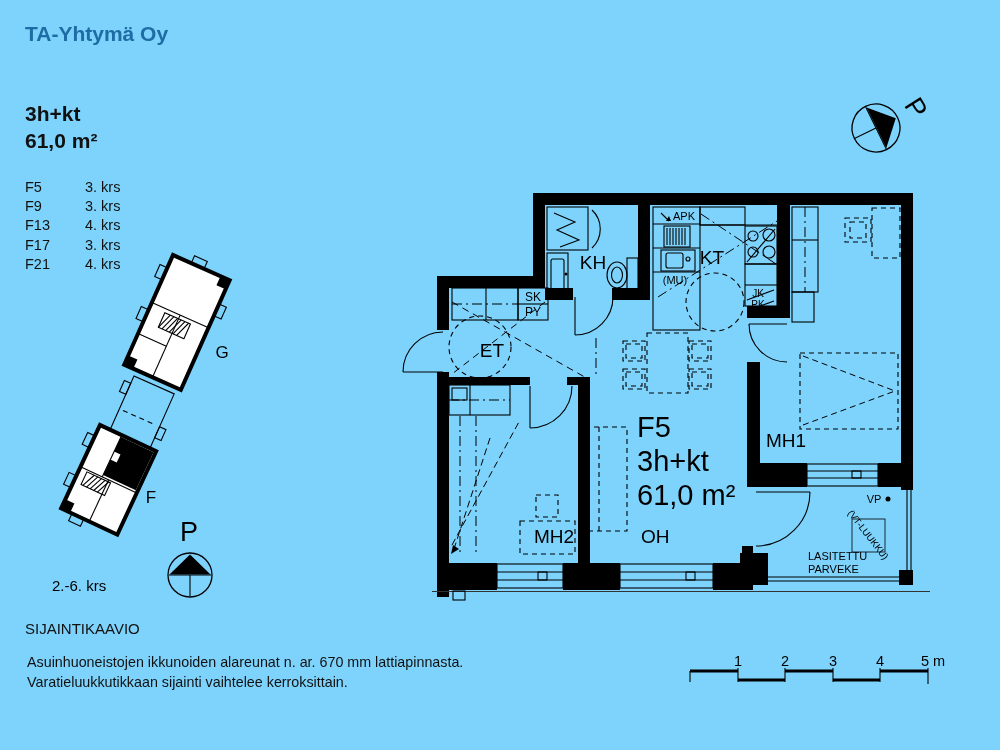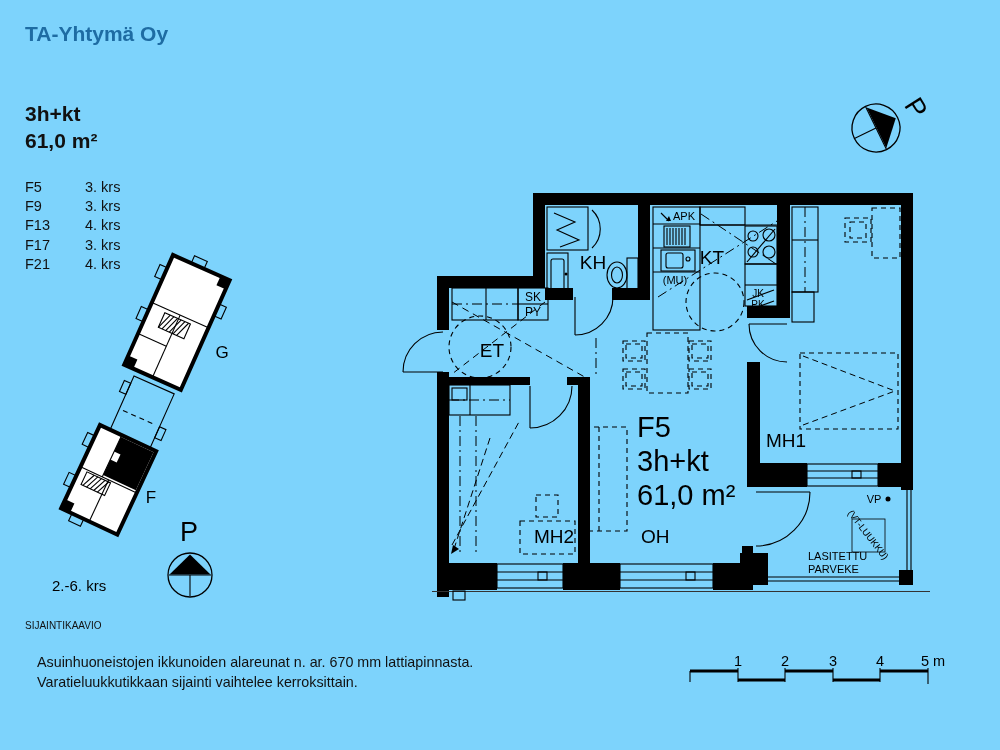--- a/index.html
+++ b/index.html
@@ -3,22 +3,22 @@
 <meta charset="utf-8">
 <style>
   html,body{margin:0;padding:0;background:#fff;}
   .page{position:relative;width:1000px;height:750px;background:#7dd3fc;overflow:hidden;
         font-family:"Liberation Sans",sans-serif;color:#111;}
   .hdr{position:absolute;left:25px;top:20px;font-weight:bold;font-size:21px;line-height:27px;color:#1e6ca3;}
   .apt{position:absolute;left:25px;top:100px;font-weight:bold;font-size:21px;line-height:27px;color:#111;}
   .floors{position:absolute;left:25px;top:178px;font-size:14.5px;line-height:19.2px;color:#111;}
   .floors .row{display:flex;}
   .floors .u{width:60px;}
-  .sijtitle{position:absolute;left:25px;top:620px;font-size:10px;color:#111;}
-  .notes{position:absolute;left:37px;top:653px;font-size:14.3px;line-height:19.5px;color:#111;}
+  .sijtitle{position:absolute;left:25px;top:620px;font-size:15px;color:#111;}
+  .notes{position:absolute;left:27px;top:653px;font-size:14.3px;line-height:19.5px;color:#111;}
   svg{position:absolute;left:0;top:0;font-family:"Liberation Sans",sans-serif;}
   .w{fill:#000;stroke:none;}
   .ln{stroke:#000;stroke-width:1.1;fill:none;}
   .dash{stroke:#000;stroke-width:1.1;fill:none;stroke-dasharray:5 4;}
   .dashdot{stroke:#000;stroke-width:1;fill:none;stroke-dasharray:10 4 2 4;}
   .rm{font-size:19px;fill:#000;}
   .big{font-size:29px;fill:#000;}
   .sm{font-size:11px;fill:#000;}
   .xs{font-size:10px;fill:#000;}
 </style>

